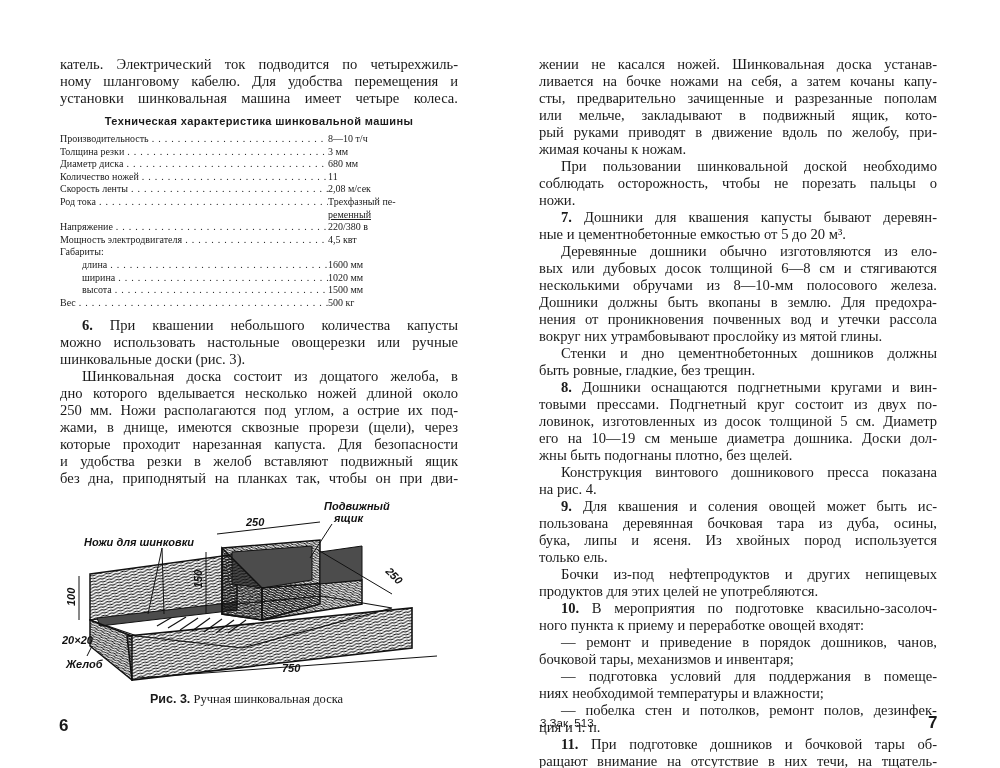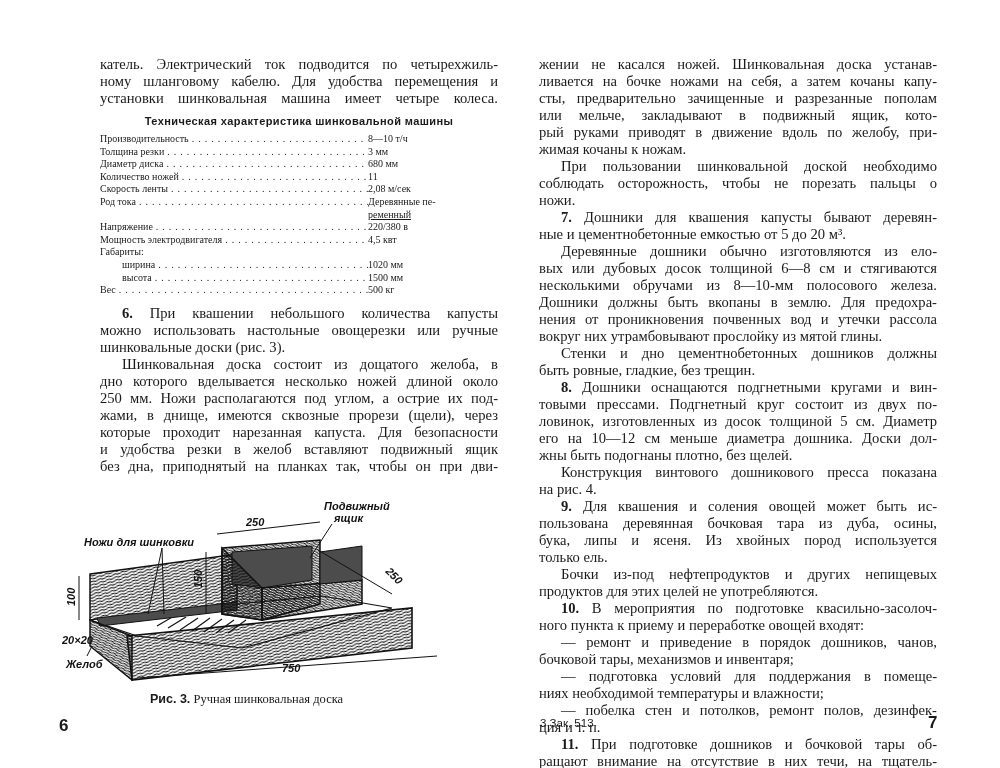--- a/index.html
+++ b/index.html
@@ -1,19 +1,19 @@
 <!DOCTYPE html>
 <html><head>
 <meta charset="utf-8">
 <style>
   html, body { margin:0; padding:0; background:#fff; }
   body { width:1000px; height:768px; position:relative; overflow:hidden;
          font-family:"Liberation Serif","DejaVu Serif",serif; color:#1a1a1a; }
   .page { position:absolute; top:56px; width:398px; font-size:14.6px; line-height:17px; }
-  .page.left { left:60px;margin-left:40px; }
+  .page.left { left:60px; }
   .page.right { left:539px; }
   .just { text-align:justify; text-align-last:justify; white-space:nowrap; display:block; height:17px; }
   .just.last { text-align-last:left; }
   .just.ind { text-indent:22px; }
   b { font-weight:bold; }
   .tech-title { text-align:center; font-size:11px; font-weight:bold; letter-spacing:0.4px; margin:6px 0 6px; height:14px; font-family:Liberation Sans, sans-serif; }
   .spec { font-size:10px; line-height:12.6px; }
   .spec-row { display:flex; height:12.6px; white-space:nowrap; }
   .spec-name { flex:0 0 auto; }
   .spec-dots { flex:1 1 auto; overflow:hidden; letter-spacing:3.6px; padding-left:3px; color:#222; }
@@ -63,35 +63,40 @@
         <span class="spec-val">11</span>
       </div>
       <div class="spec-row">
         <span class="spec-name">Скорость ленты</span>
         <span class="spec-dots"></span>
         <span class="spec-val">2,08 м/сек</span>
       </div>
       <div class="spec-row">
         <span class="spec-name">Род тока</span>
         <span class="spec-dots"></span>
-        <span class="spec-val">Деревянные пе-</span>
+        <span class="spec-val">Трехфазный пе-</span>
       </div>
       <div class="spec-cont">ременный</div>
       <div class="spec-row">
         <span class="spec-name">Напряжение</span>
         <span class="spec-dots"></span>
         <span class="spec-val">220/380 в</span>
       </div>
       <div class="spec-row">
         <span class="spec-name">Мощность электродвигателя</span>
         <span class="spec-dots"></span>
         <span class="spec-val">4,5 квт</span>
       </div>
       <div class="spec-row">
         <span class="spec-name">Габариты:</span>
+      </div>
+      <div class="spec-row spec-sub">
+        <span class="spec-name">длина</span>
+        <span class="spec-dots"></span>
+        <span class="spec-val">1600 мм</span>
       </div>
       <div class="spec-row spec-sub">
         <span class="spec-name">ширина</span>
         <span class="spec-dots"></span>
         <span class="spec-val">1020 мм</span>
       </div>
       <div class="spec-row spec-sub">
         <span class="spec-name">высота</span>
         <span class="spec-dots"></span>
         <span class="spec-val">1500 мм</span>
@@ -215,21 +220,21 @@
       <div class="just last">вокруг них утрамбовывают прослойку из мятой глины.</div>
     </div>
     <div>
       <div class="just ind">Стенки и дно цементнобетонных дошников должны</div>
       <div class="just last">быть ровные, гладкие, без трещин.</div>
     </div>
     <div>
       <div class="just ind"><b>8. </b>Дошники оснащаются подгнетными кругами и вин-</div>
       <div class="just">товыми прессами. Подгнетный круг состоит из двух по-</div>
       <div class="just">ловинок, изготовленных из досок толщиной 5 см. Диаметр</div>
-      <div class="just">его на 10—12 см меньше диаметра дошника. Доски дол-</div>
+      <div class="just">его на 10—19 см меньше диаметра дошника. Доски дол-</div>
       <div class="just last">жны быть подогнаны плотно, без щелей.</div>
     </div>
     <div>
       <div class="just ind">Конструкция винтового дошникового пресса показана</div>
       <div class="just last">на рис. 4.</div>
     </div>
     <div>
       <div class="just ind"><b>9. </b>Для квашения и соления овощей может быть ис-</div>
       <div class="just">пользована деревянная бочковая тара из дуба, осины,</div>
       <div class="just">бука, липы и ясеня. Из хвойных пород используется</div>

